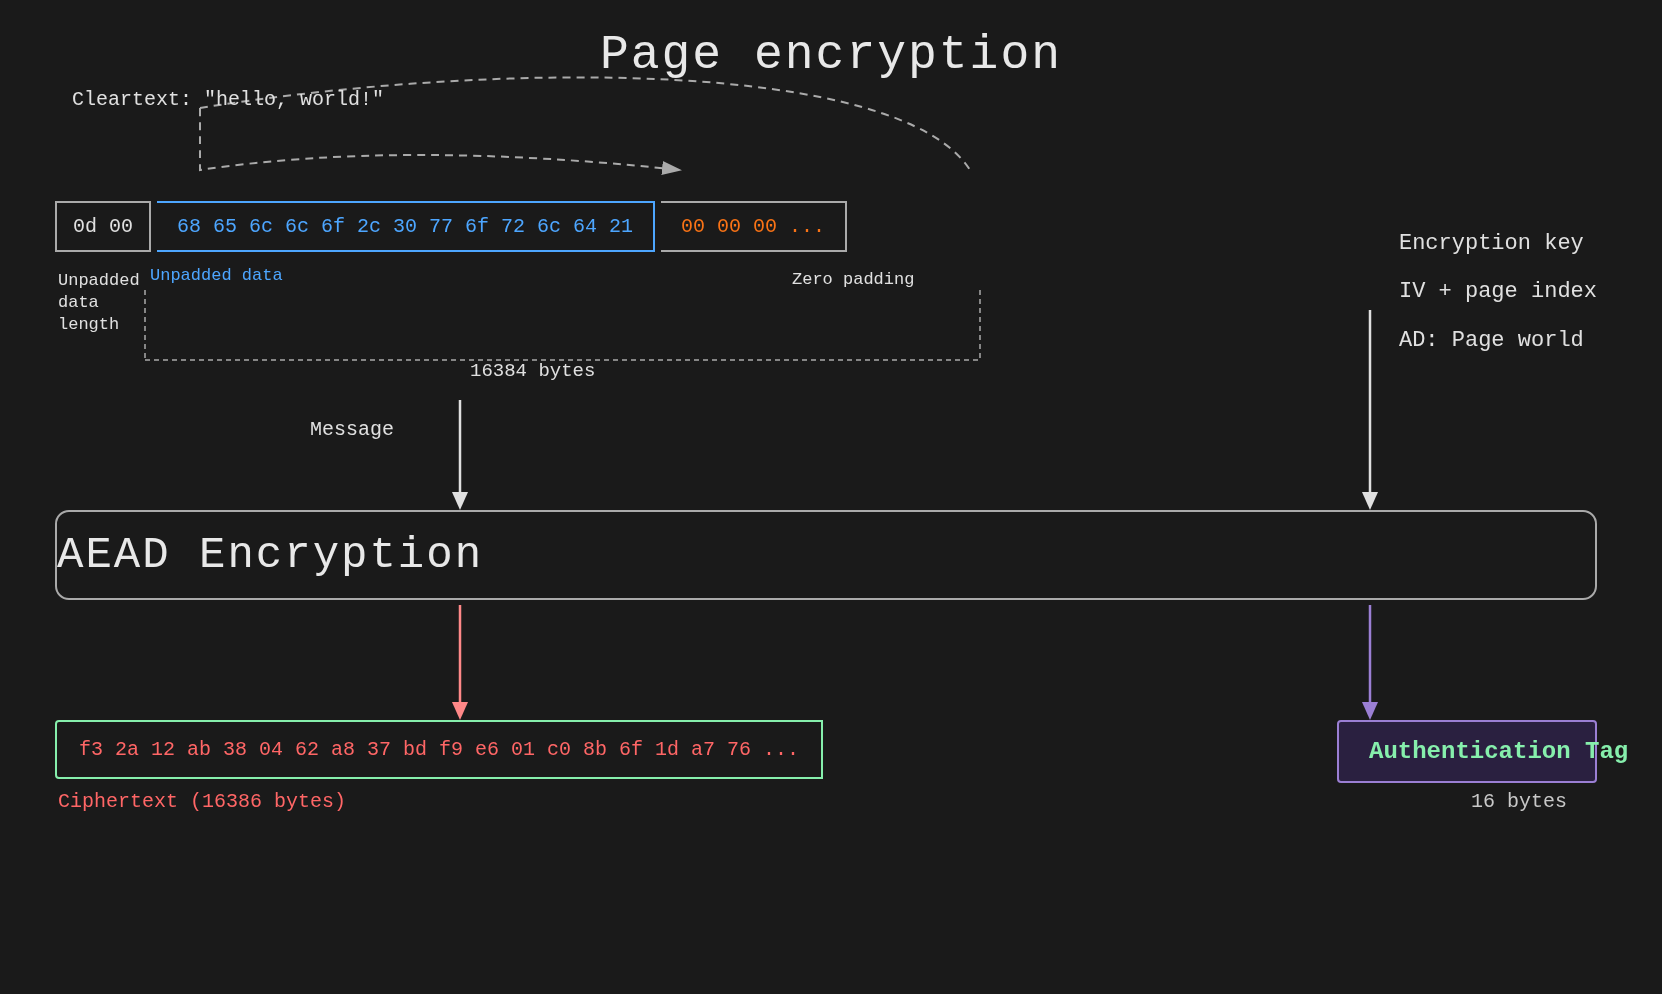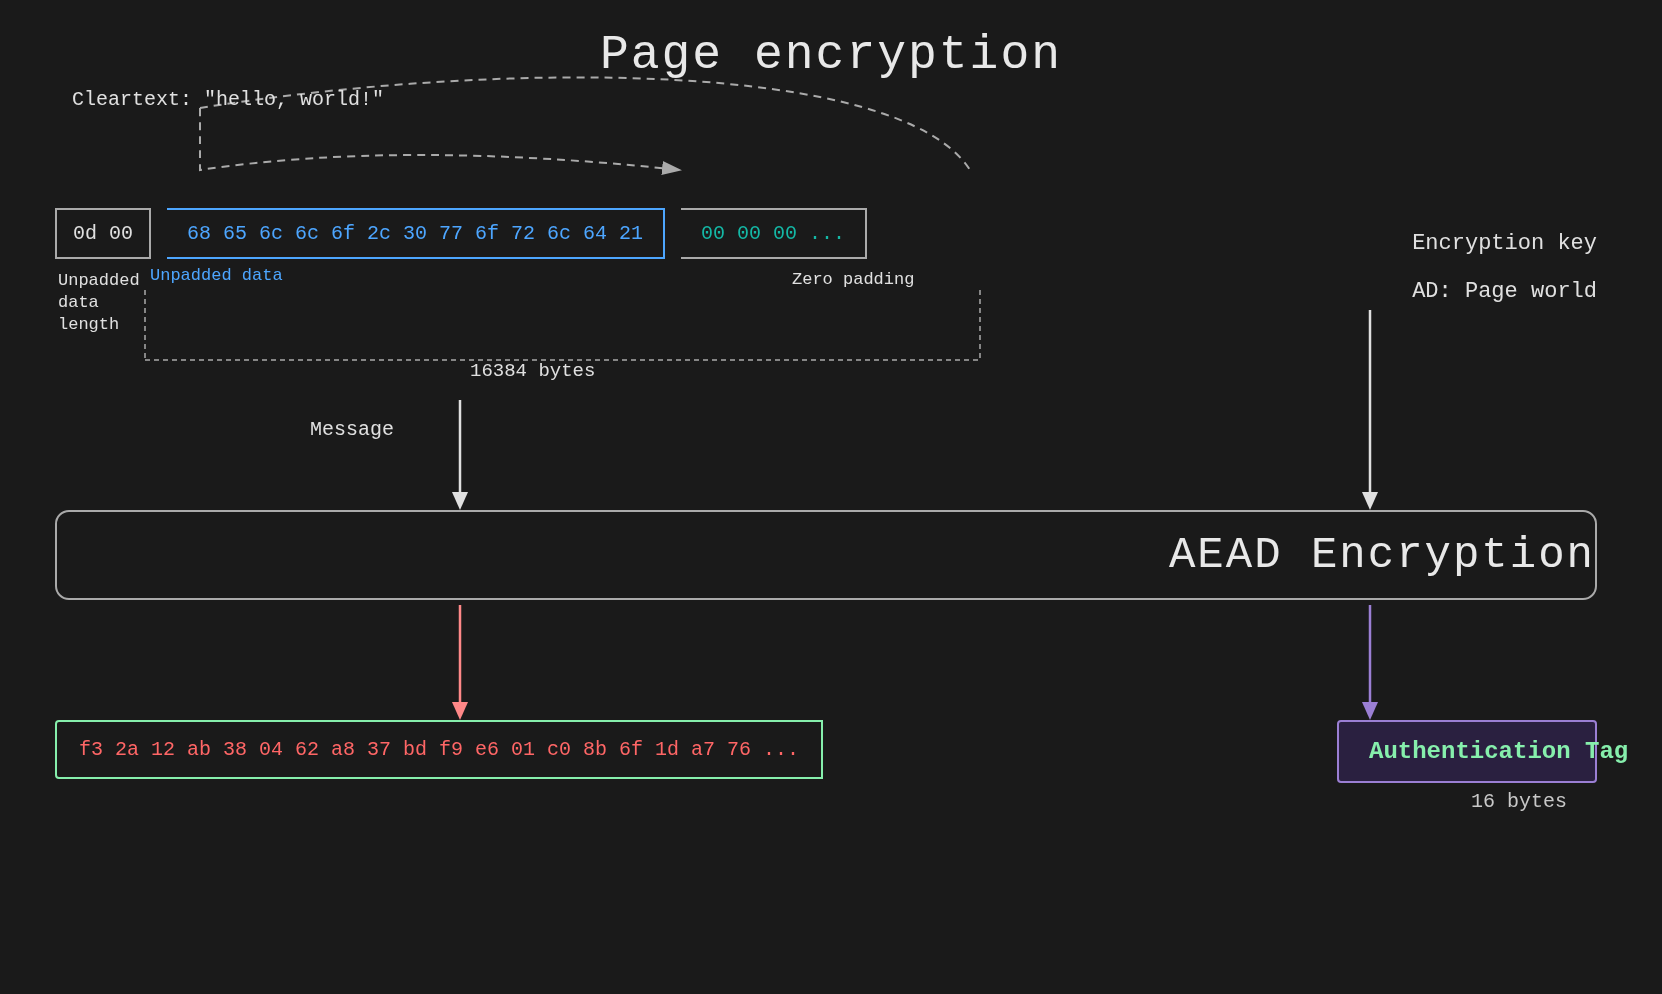--- a/index.html
+++ b/index.html
@@ -40,25 +40,25 @@
       top: 88px;
       left: 72px;
       font-size: 20px;
       color: #e0e0e0;
       font-family: 'Courier New', Courier, monospace;
     }
 
     
     .data-row {
       position: absolute;
-      top: 208px;
+      top: 201px;
       left: 55px;
       display: flex;
       align-items: center;
-      gap: 16px;
+      gap: 6px;
     }
 
     .data-cell-grey {
       border: 2px solid #aaaaaa;
       padding: 12px 16px;
       font-size: 20px;
       color: #e0e0e0;
       background: transparent;
       white-space: nowrap;
       font-family: 'Courier New', Courier, monospace;
@@ -73,21 +73,21 @@
       background: transparent;
       white-space: nowrap;
       font-family: 'Courier New', Courier, monospace;
     }
 
     .data-cell-grey-right {
       border: 2px solid #aaaaaa;
       border-left: none;
       padding: 12px 20px;
       font-size: 20px;
-      color: #14b8a6;
+      color: #f97316;
       background: transparent;
       white-space: nowrap;
       font-family: 'Courier New', Courier, monospace;
     }
 
     
     .label-unpadded-length {
       position: absolute;
       top: 270px;
       left: 58px;
@@ -155,21 +155,21 @@
     .aead-box {
       position: absolute;
       top: 510px;
       left: 55px;
       right: 65px;
       height: 90px;
       border: 2.5px solid #aaaaaa;
       border-radius: 14px;
       display: flex;
       align-items: center;
-      justify-content: flex-end;
+      justify-content: flex-start;
     }
 
     .aead-title {
       font-size: 44px;
       font-weight: 300;
       color: #e8e8e8;
       letter-spacing: 2px;
       font-family: 'Courier New', Courier, monospace;
     }
 
@@ -293,28 +293,30 @@
   <div class="label-unpadded-data">Unpadded data</div>
 
   <div class="label-zero-padding">Zero padding</div>
 
   <div class="label-bytes">16384 bytes</div>
 
   <div class="message-label">Message</div>
 
   <div class="right-labels">
     <div class="right-label">Encryption key</div>
+    <div class="right-label">IV + page index</div>
     <div class="right-label">AD: Page world</div>
   </div>
 
   <div class="aead-box">
     <span class="aead-title">AEAD Encryption</span>
   </div>
 
   <div class="output-row">
     <div class="output-cell-red">f3 2a 12 ab 38 04 62 a8 37 bd f9 e6 01 c0 8b 6f 1d a7 76 ...</div>
   </div>
 
   <div class="auth-tag-box">Authentication Tag</div>
 
+  <div class="label-ciphertext">Ciphertext (16386 bytes)</div>
   <div class="label-16bytes">16 bytes</div>
 
 </div>
 
 </body></html>

